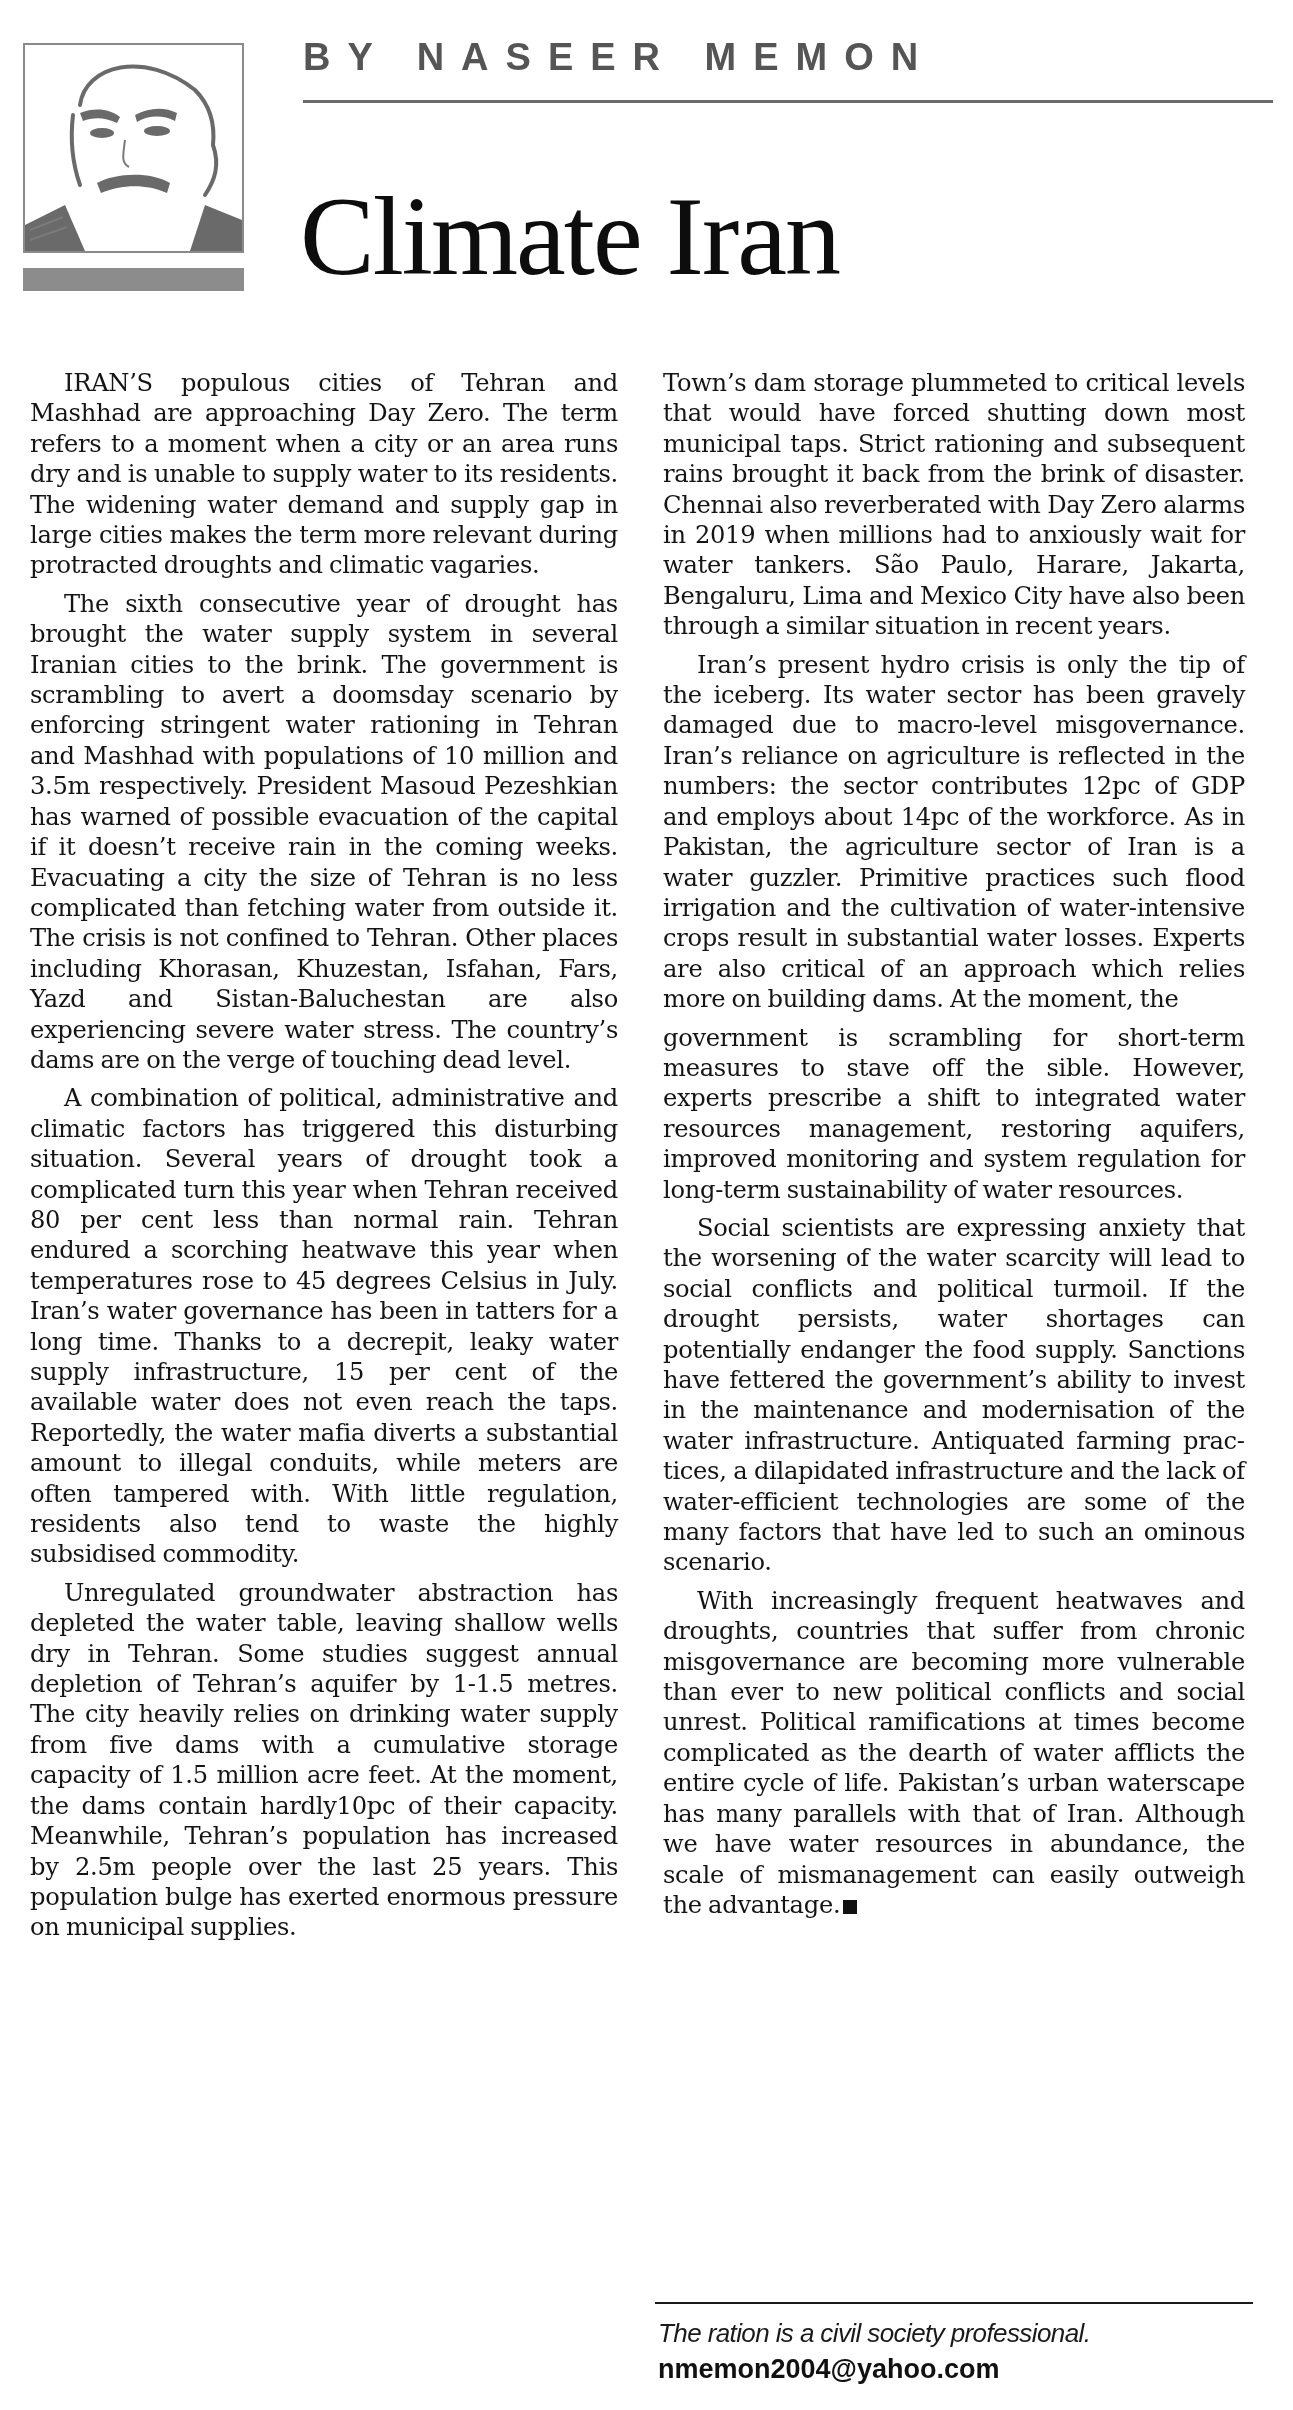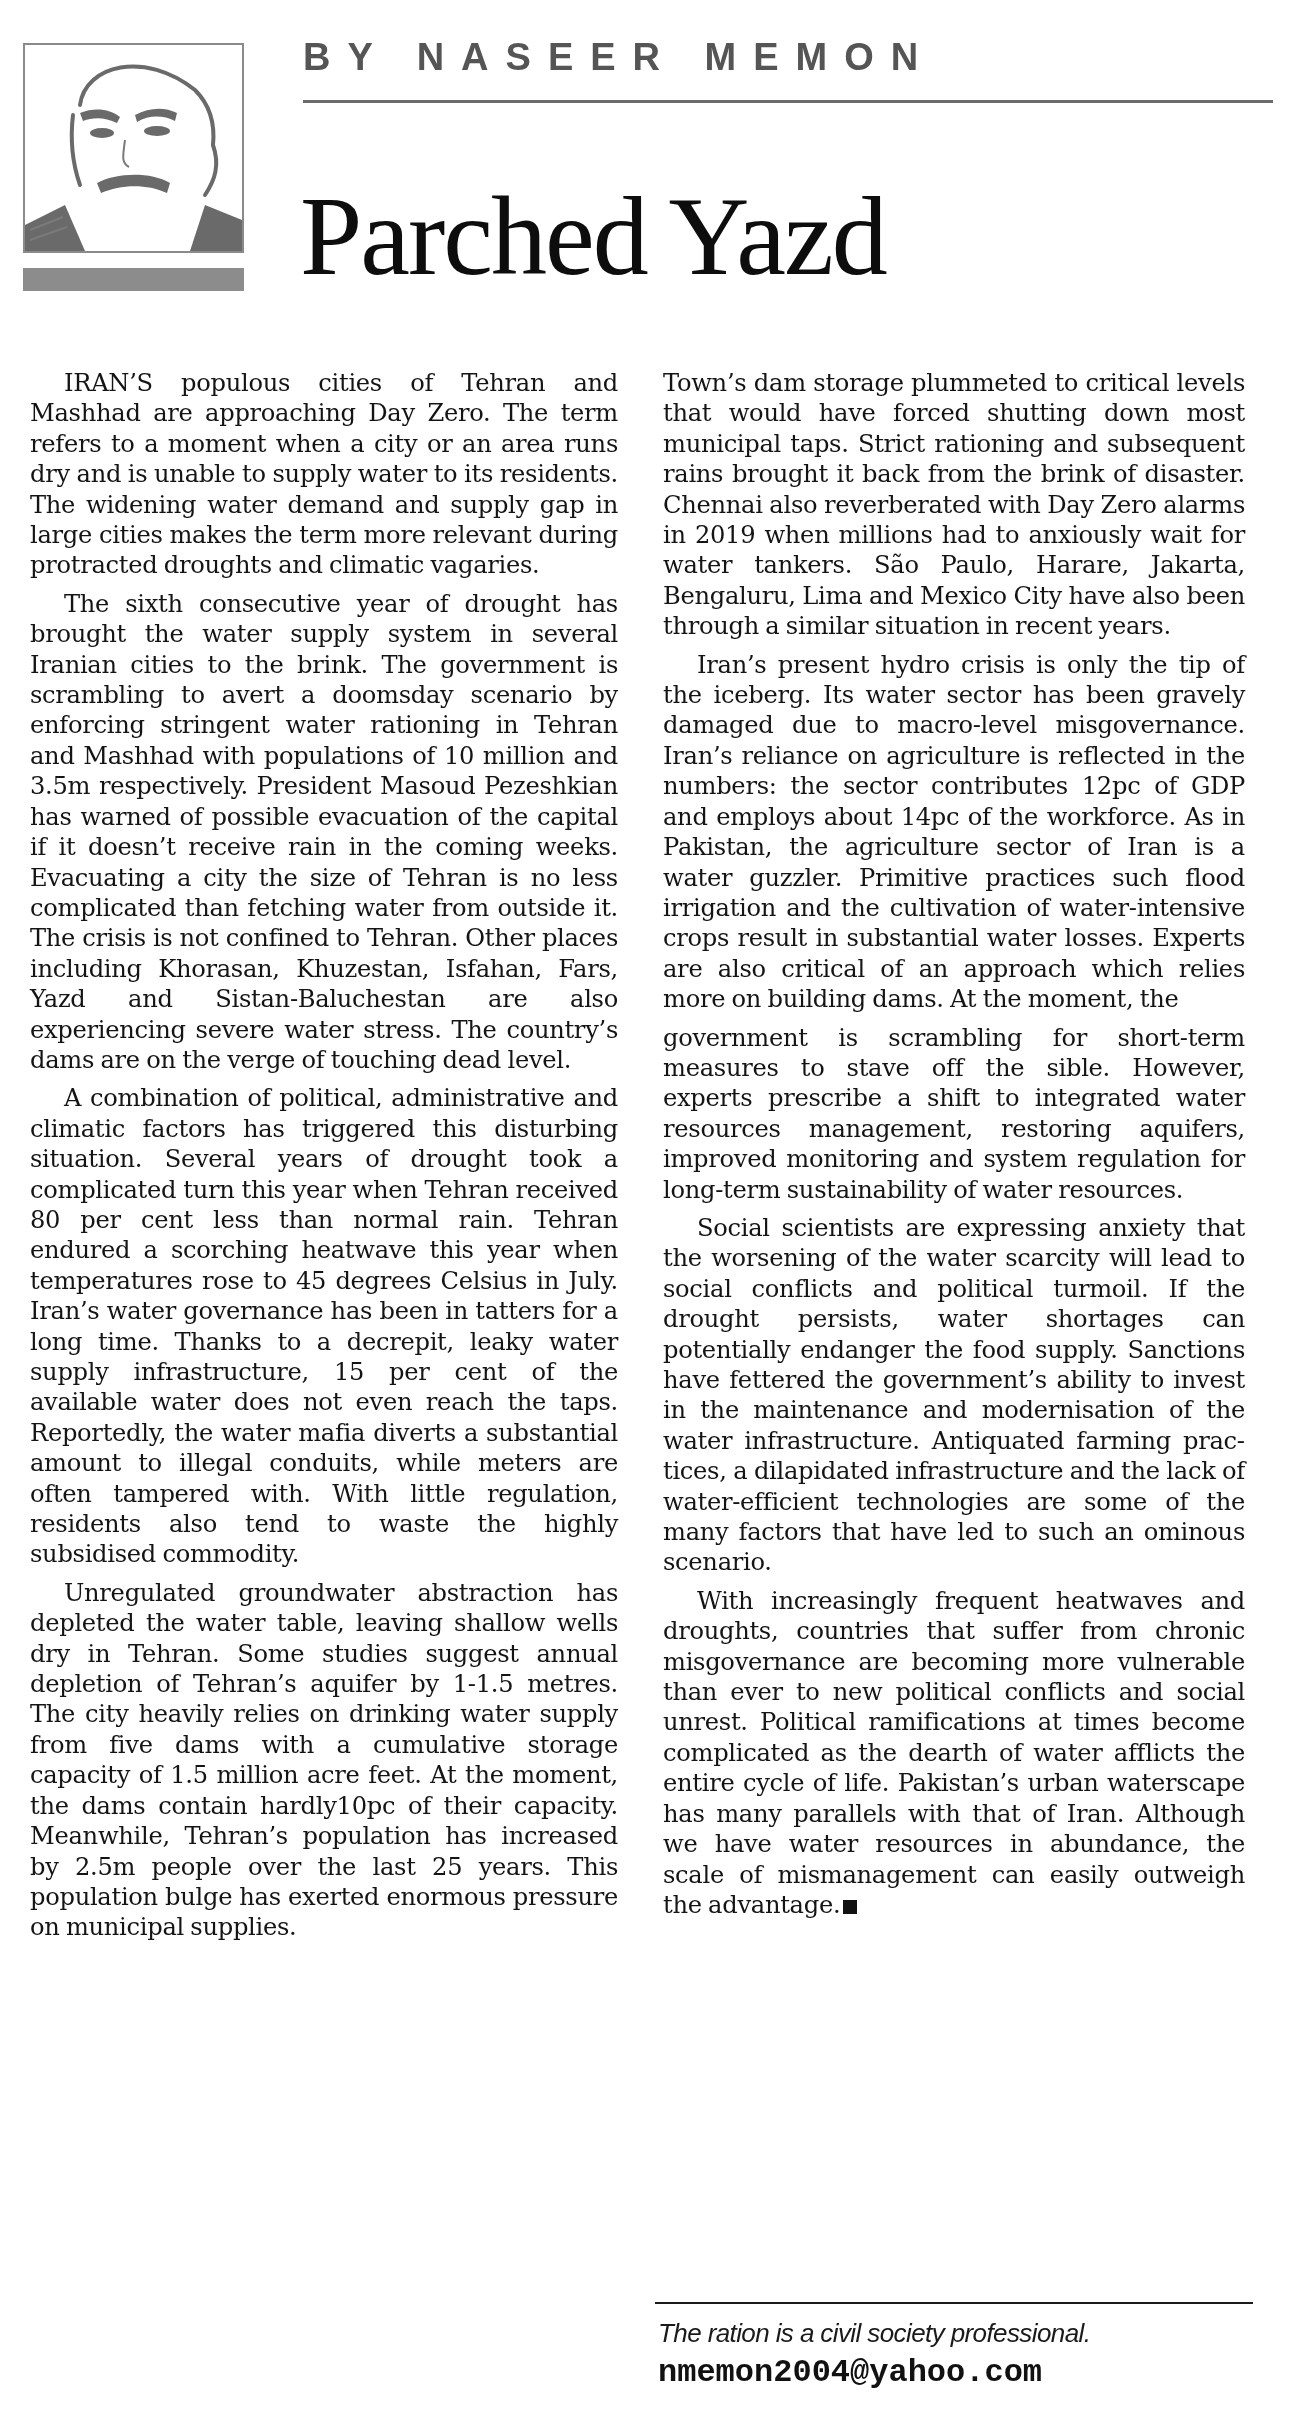--- a/index.html
+++ b/index.html
@@ -13,21 +13,21 @@
   .col p { margin:8px; text-indent:34px; hyphens:manual; }
   .col p.noindent { text-indent:0; }
   .col-left { left:22px; top:360px; width:604px; }
   .col-right { left:655px; top:360px; width:598px; }
   .pullquote { float:left; width:240px; margin:40px 26px 0 24px; padding:14px 0 16px 0; border-top:2px solid #1a1a1a; border-bottom:2px solid #1a1a1a; box-sizing:border-box; }
   .pullquote-text { font-family:"Liberation Serif", serif; font-size:44px; line-height:47px; text-align:left; letter-spacing:-0.5px; color:#0d0d0d; margin:24px 0 30px -10px; text-indent:0; word-spacing:0; }
   .pq-wrap { position:relative; }
   .end-mark { display:inline-block; width:14px; height:14px; background:#111; margin-left:3px; vertical-align:-1px; }
   .footer-rule { position:absolute; left:655px; top:2302px; width:598px; border-top:2px solid #1a1a1a; }
   .footer-note { position:absolute; left:658px; top:2318px; font-family:"Liberation Sans", sans-serif; font-style:italic; font-size:26px; color:#1a1a1a; letter-spacing:-0.6px; white-space:nowrap; }
-  .footer-email { position:absolute; left:658px; top:2354px; font-family:Liberation Mono, monospace; font-weight:bold; font-size:32px; color:#111; white-space:nowrap; }
+  .footer-email { position:absolute; left:658px; top:2354px; font-family:Liberation Sans, sans-serif; font-weight:bold; font-size:27px; color:#111; white-space:nowrap; }
 </style>
 </head>
 <body>
 
 <div>
 
   <div class="portrait-frame">
     <svg width="217" height="206" viewBox="0 0 217 206">
       <g fill="none" stroke="#6a6a6a" stroke-width="4" stroke-linecap="round">
         <path d="M55 60 C60 20 120 5 170 45 C185 60 190 80 188 100"></path>
@@ -48,21 +48,21 @@
           <path d="M5 195 L42 182"></path>
         <path d="M100 95 C98 110 96 118 104 122"></path>
       </g>
     </svg>
   </div>
   <div class="portrait-bar"></div>
 
   <div class="byline">BY NASEER MEMON</div>
   <div class="byline-rule"></div>
 
-  <h1 class="headline" style="margin:0;font-weight:normal;">Parched Yazd</h1>
+  <h1 class="headline" style="margin:0;font-weight:normal;">Climate Iran</h1>
 
   <div class="col col-left">
     <p>IRAN’S populous cities of Tehran and Mashhad are approaching Day Zero. The term refers to a moment when a city or an area runs dry and is unable to supply water to its residents. The widening water demand and supply gap in large cities makes the term more relevant during pro­tracted droughts and climatic vagaries.</p>
     <p>The sixth consecutive year of drought has brought the water supply system in several Iranian cities to the brink. The government is scrambling to avert a doomsday scenario by enforcing strin­gent water rationing in Tehran and Mashhad with populations of 10 million and 3.5m respectively. President Masoud Pezeshkian has warned of pos­sible evacuation of the capital if it doesn’t receive rain in the coming weeks. Evacuating a city the size of Tehran is no less complicated than fetch­ing water from outside it. The crisis is not confined to Tehran. Other places including Khorasan, Khuzestan, Isfahan, Fars, Yazd and Sistan-Baluchestan are also experiencing sev­ere water stress. The country’s dams are on the verge of touching dead level.</p>
     <p>A combination of political, administra­tive and climatic factors has triggered this disturbing situation. Several years of drought took a complicated turn this year when Tehran received 80 per cent less than normal rain. Tehran endured a scorching heatwave this year when tem­peratures rose to 45 degrees Celsius in July. Iran’s water governance has been in tatters for a long time. Thanks to a decrepit, leaky water supply infrastruc­ture, 15 per cent of the available water does not even reach the taps. Reportedly, the water mafia diverts a substantial amount to illegal conduits, while meters are often tampered with. With little regu­lation, residents also tend to waste the highly subsidised commodity.</p>
     <p>Unregulated groundwater abstraction has depleted the water table, leaving shal­low wells dry in Tehran. Some studies sug­gest annual depletion of Tehran’s aquifer by 1-1.5 metres. The city heavily relies on drinking water supply from five dams with a cumulative storage capacity of 1.5 million acre feet. At the moment, the dams contain hardly10pc of their capac­ity. Meanwhile, Tehran’s population has increased by 2.5m people over the last 25 years. This population bulge has exerted enormous pressure on municipal supplies.</p>
   </div>
 
   <div class="col col-right">
     <p class="noindent">Town’s dam storage plummeted to critical levels that would have forced shutting down most municipal taps. Strict ration­ing and subsequent rains brought it back from the brink of disaster. Chennai also reverberated with Day Zero alarms in 2019 when millions had to anxiously wait for water tankers. São Paulo, Harare, Jakarta, Bengaluru, Lima and Mexico City have also been through a similar situ­ation in recent years.</p>

